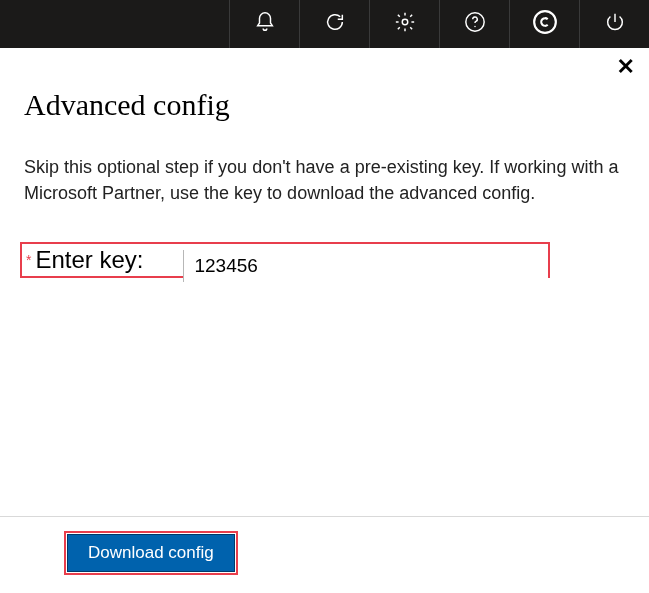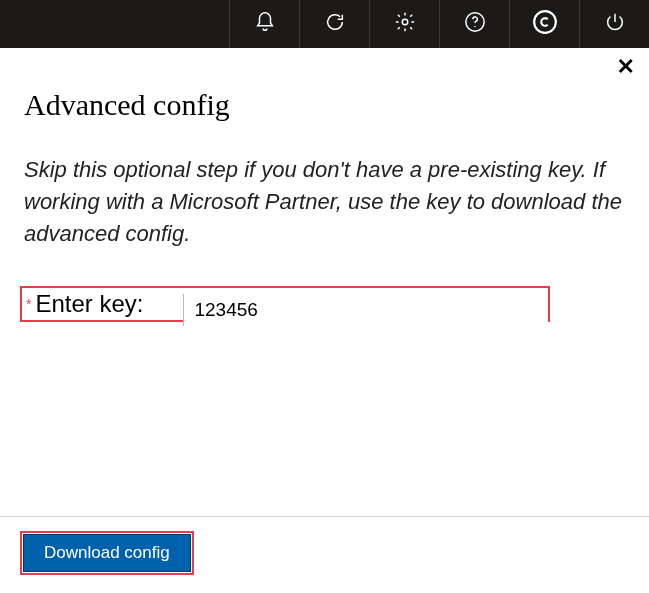--- a/index.html
+++ b/index.html
@@ -49,25 +49,24 @@
     border: none;
     padding: 2px 4px;
   }
   .title {
     font-size: 30px;
     font-weight: 400;
     padding: 8px 24px 20px 24px;
     font-family: Liberation Serif, serif;
   }
   .desc {
-    font-size: 22px;
+    font-size: 18px;
     line-height: 1.45;
     padding: 12px 24px 24px 24px;
     color: #222;
-    font-style: italic;
   }
   .field-row {
     margin: 12px 20px 0 20px;
     border: 2px solid #e83e4c;
     display: flex;
     align-items: center;
     height: 36px;
     width: 530px;
   }
   .req-star {
@@ -92,20 +91,21 @@
     margin-top: 12px;
   }
   .spacer { flex: 1; }
   .divider {
     height: 1px;
     background: #d9d9d9;
     margin: 0;
   }
   .footer {
     padding: 14px 20px 18px 20px;
+    margin-left: 44px;
   }
   .dl-wrap {
     display: inline-block;
     border: 2px solid #e83e4c;
     padding: 1px;
   }
   .dl-btn {
     background: #0062ad;
     color: #fff;
     border: 1px solid #003a6a;

